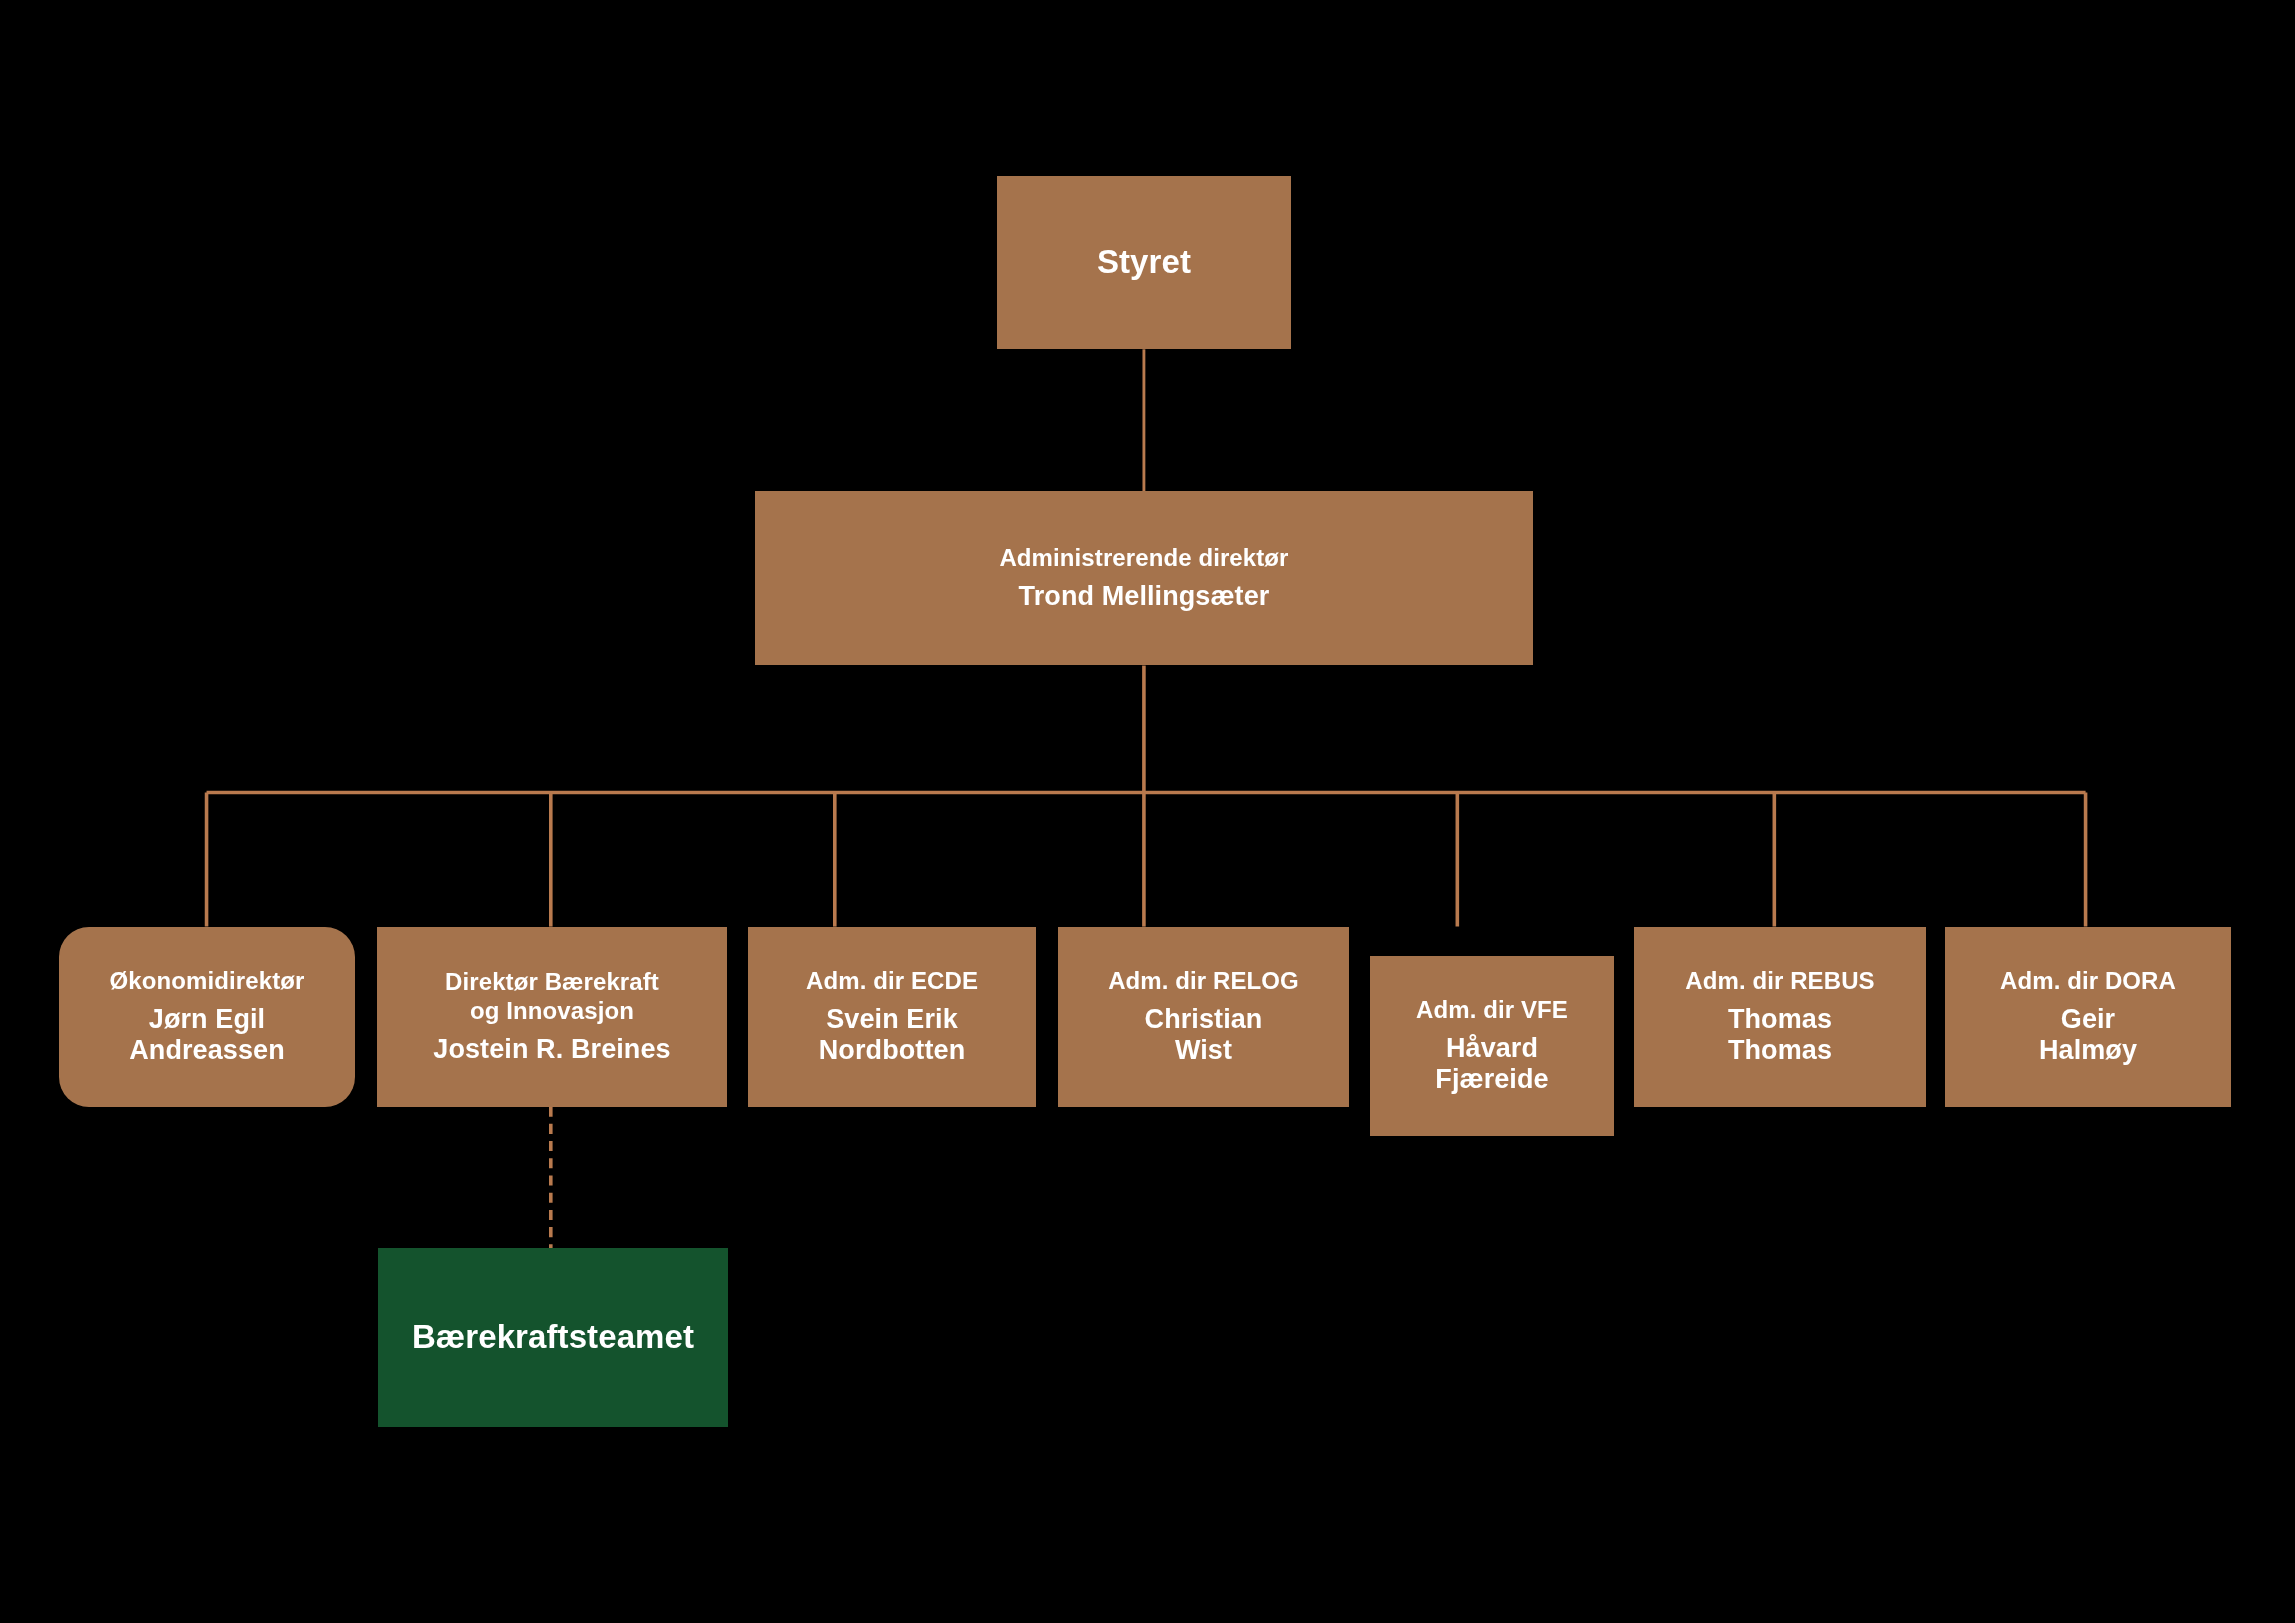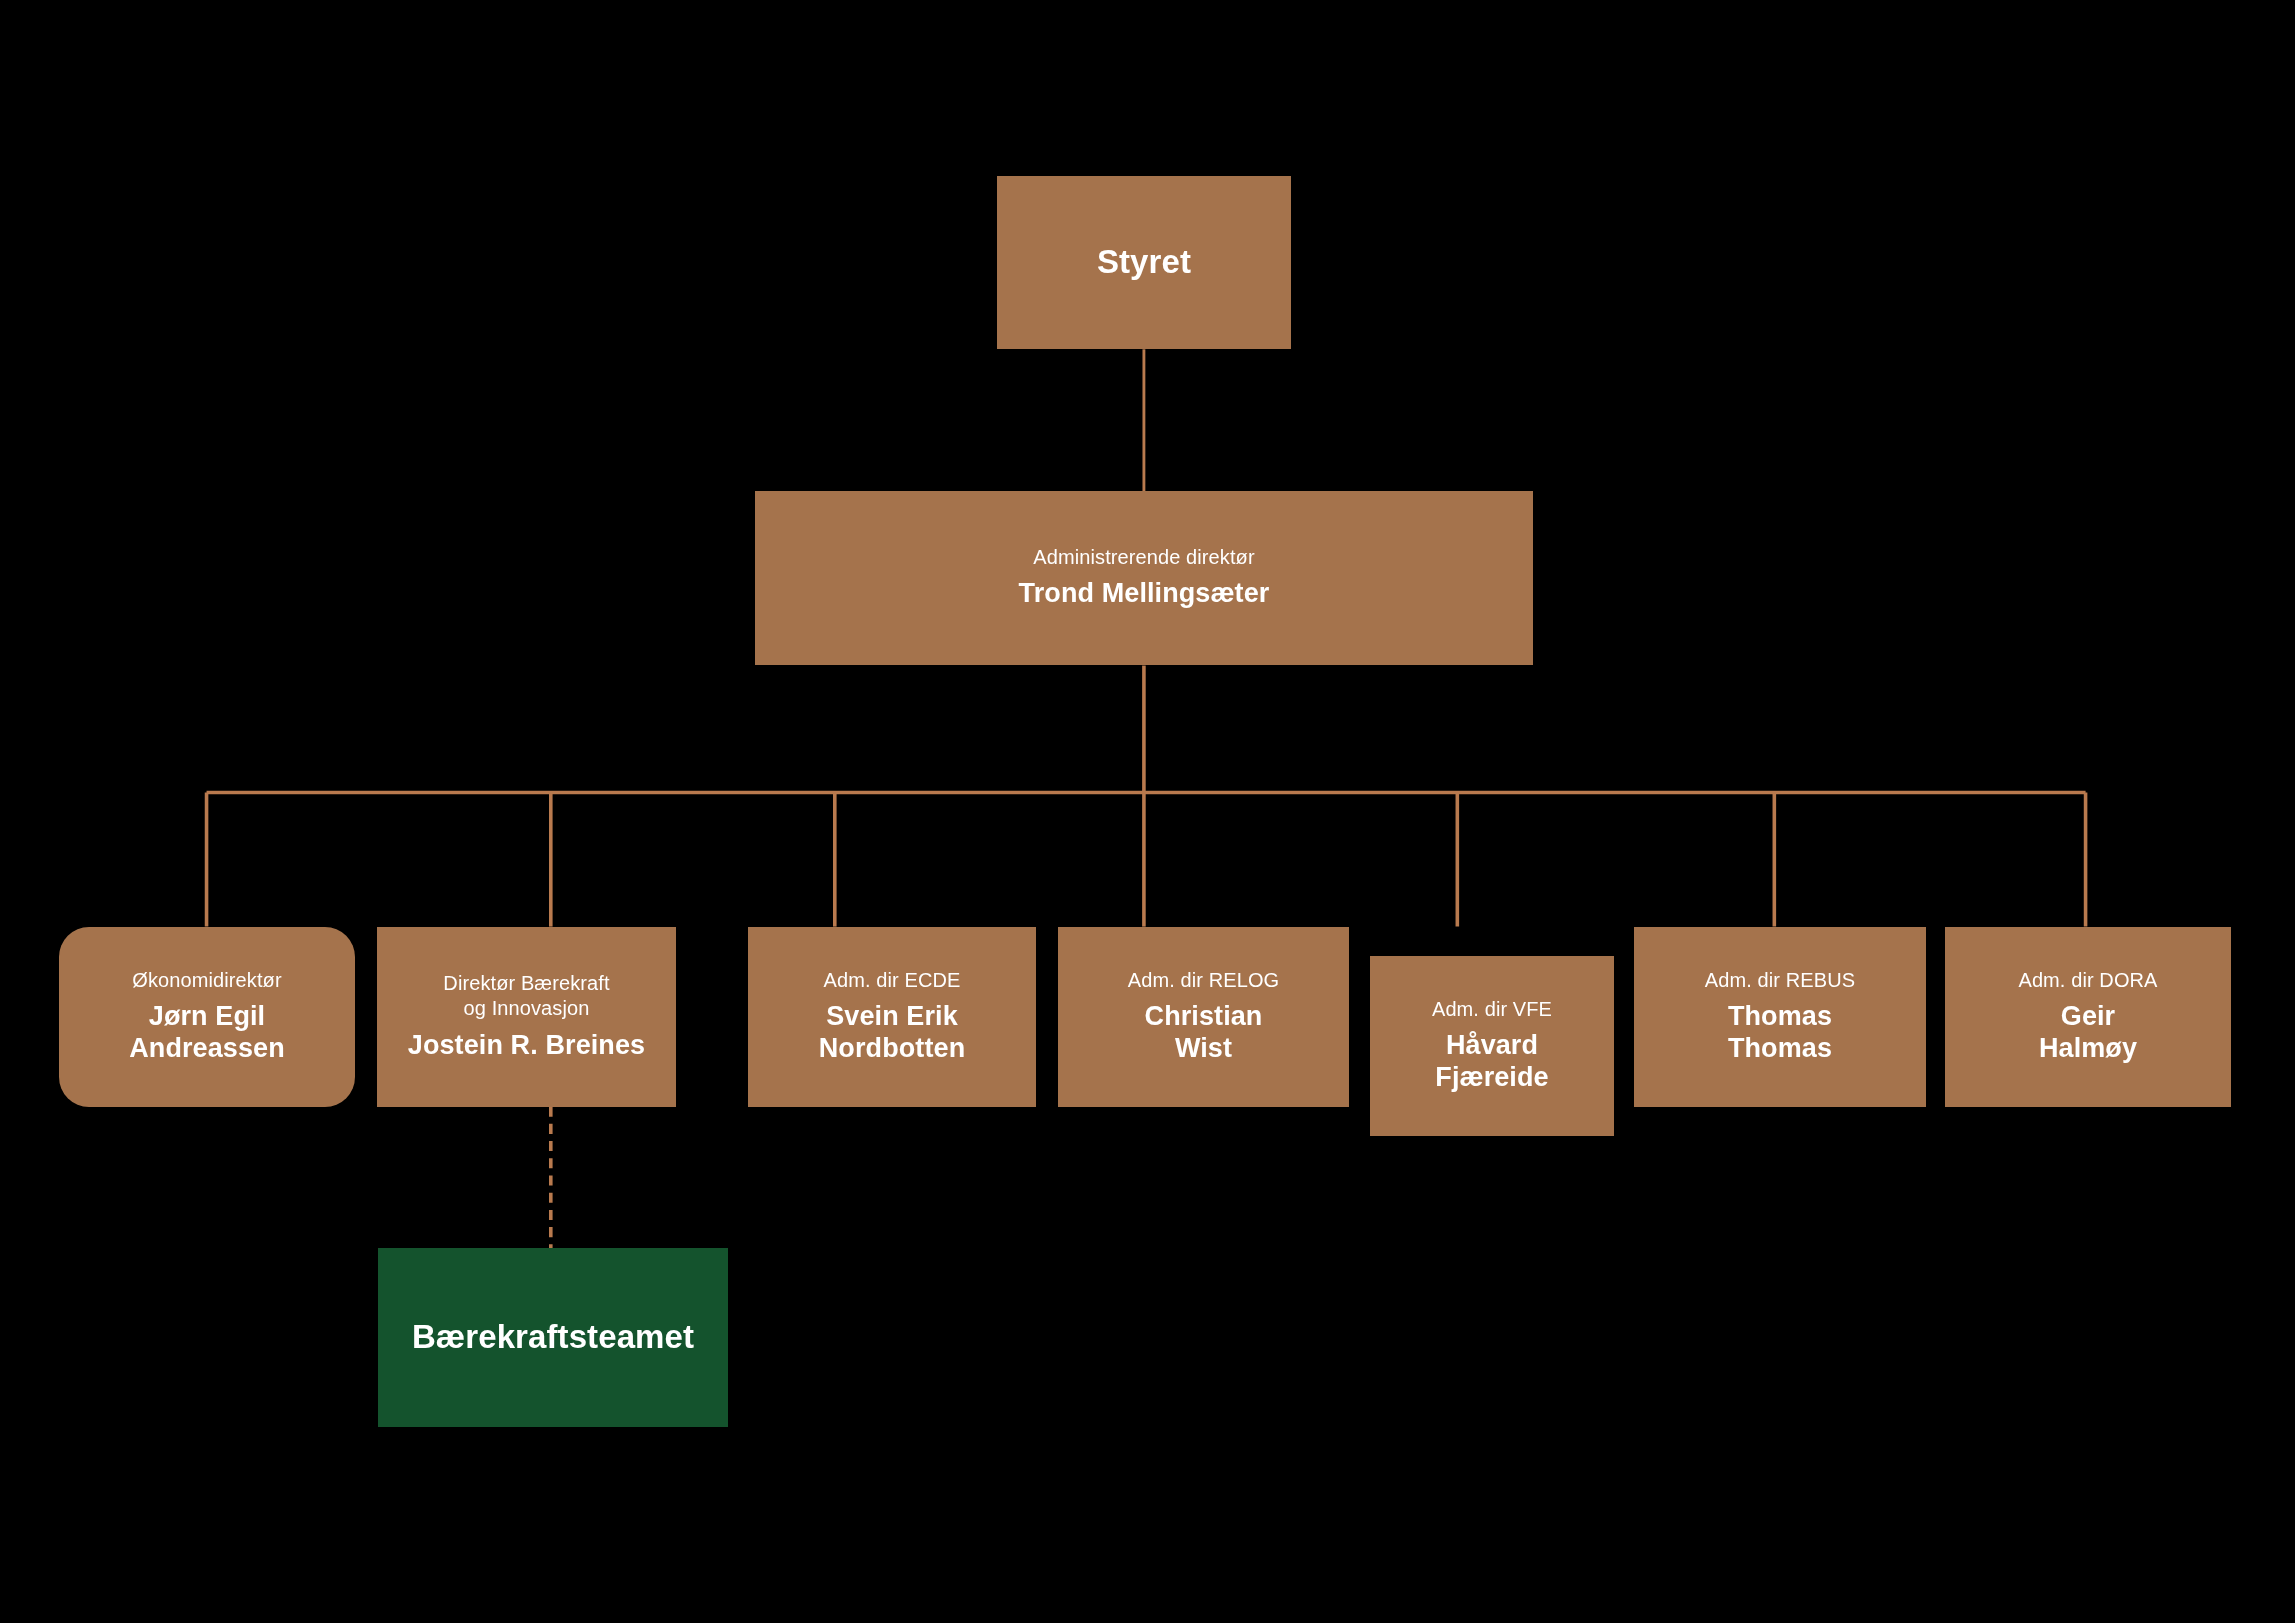--- a/index.html
+++ b/index.html
@@ -6,33 +6,33 @@
   body{width:2295px;height:1623px;position:relative;overflow:hidden;
        font-family:"Liberation Sans","DejaVu Sans",sans-serif;}
   #chart{position:absolute;inset:0;}
   svg.wires{position:absolute;left:0;top:0;width:2295px;height:1623px;pointer-events:none;}
 
   .node{position:absolute;box-sizing:border-box;display:flex;flex-direction:column;
         align-items:center;justify-content:center;text-align:center;color:#fff;
         line-height:1.18;padding:2.9px 7.2px;}
   .node.brown{background:#A5734C;}
   .node.blue{background:#14532d;}
-  .title{font-weight:400;font-size:20px;letter-spacing:0.1px;}
+  .title{font-weight:700;font-size:24px;letter-spacing:0.1px;}
   .person{font-weight:700;font-size:27px;letter-spacing:0.1px;}
   .soleTitle{font-weight:700;font-size:33px;letter-spacing:0.1px;}
   .node .title + .person{margin-top:8.6px;}
   .node .title + .title{margin-top:1.4px;}
 
   
   #n-board{left:997px;top:176px;width:294px;height:173px;}
   #n-ceo{left:755px;top:491px;width:778px;height:174px;}
 
   
   #n-cfo   {left:59px;  top:927px;width:296px;height:180px;border-radius:30px;}
-  #n-sust  {left:377px; top:927px;width:299px;height:180px;}
+  #n-sust  {left:377px; top:927px;width:350px;height:180px;}
   #n-ecde  {left:748px;top:927px;width:288px;height:180px;}
   #n-relog {left:1058px;top:927px;width:291px;height:180px;}
   #n-vfe   {left:1370px;top:956px;width:244px;height:180px;}
   #n-rebus {left:1634px;top:927px;width:292px;height:180px;}
   #n-dora  {left:1945px;top:927px;width:286px;height:180px;}
 
   
   #n-team{left:378px;top:1248px;width:350px;height:179px;}
 </style>
 </head>

